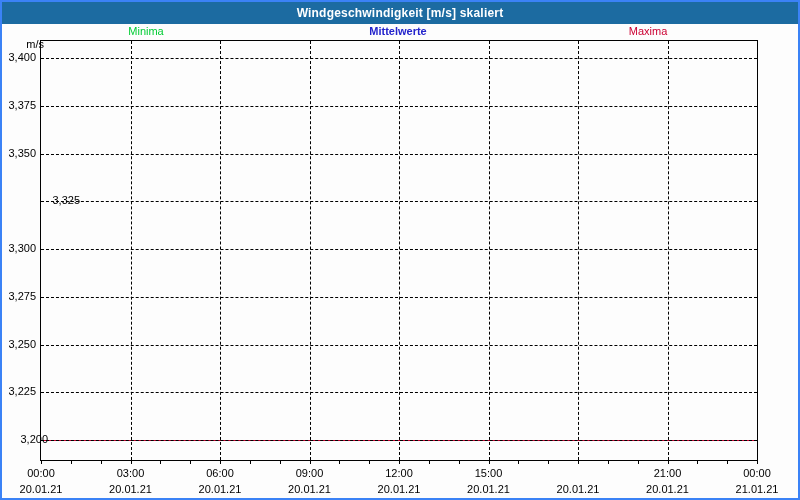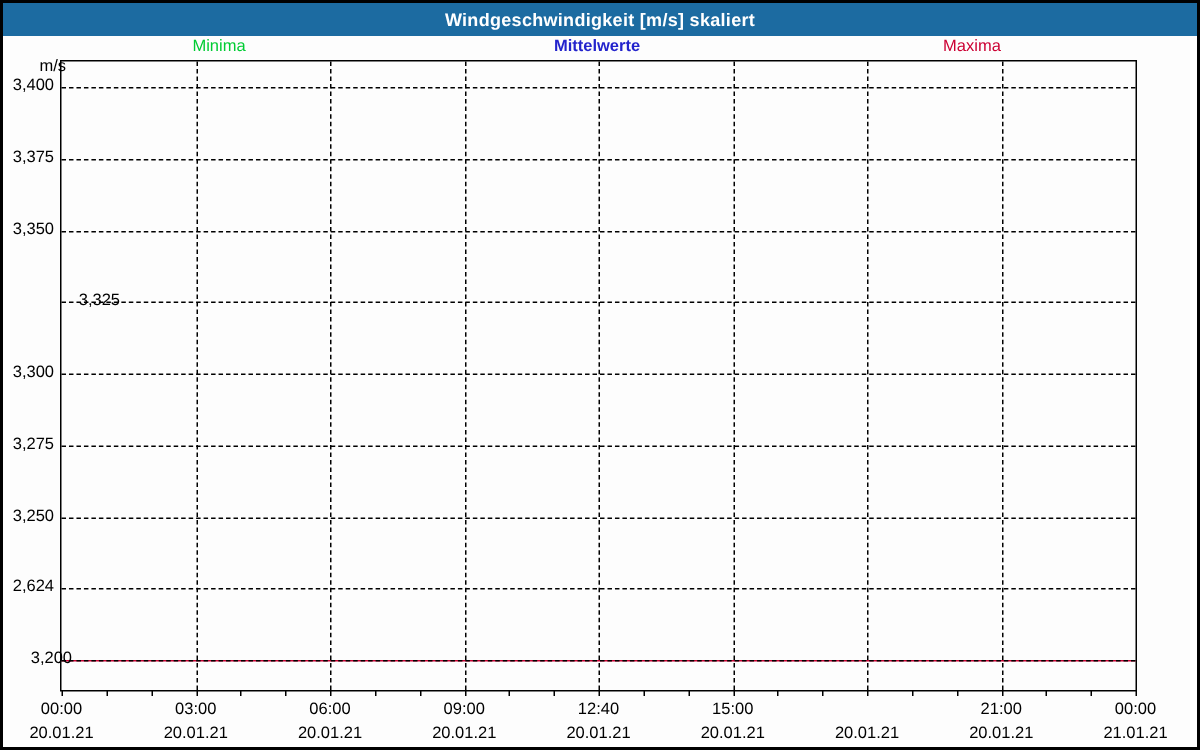--- a/index.html
+++ b/index.html
@@ -1,18 +1,18 @@
 <!DOCTYPE html>
 <html><head>
 <meta charset="utf-8">
 <style>
   html,body{margin:0;padding:0;background:#fff;}
   body{width:800px;height:500px;font-family:"Liberation Sans",sans-serif;position:relative;}
   .frame{position:absolute;left:0;top:0;width:800px;height:500px;box-sizing:border-box;
-         border:2px solid #000000;background:#fdfdfd;}
+         border:2px solid #3b82f6;background:#fdfdfd;}
   .titlebar{position:absolute;left:0;top:0;right:0;height:22px;background:#1c6ba1;
             color:#ffffff;font-size:12px;font-weight:bold;display:flex;
             align-items:center;justify-content:center;letter-spacing:.2px;}
   .legend-item{position:absolute;top:23px;transform:translateX(-50%);font-size:11px;white-space:nowrap;}
   .plot{position:absolute;left:38px;top:38px;width:718px;height:421px;box-sizing:border-box;
         border:1px solid #000;background:#fdfdfd;}
   .hgrid{position:absolute;left:0;width:100%;height:0;border-top:1px dashed #000;}
   .vgrid{position:absolute;top:0;height:100%;width:0;border-left:1px dashed #000;}
   .series-line{position:absolute;left:0;width:100%;height:0;border-top:1px solid;}
   .x-minor-tick{position:absolute;top:100%;width:0;height:4px;border-left:1px solid #000;}
@@ -81,32 +81,32 @@
       <div class="x-minor-tick" style="left: 716px;"></div>
     </div>
   <div id="axes">
       <div class="y-tick-label" style="left: 0px; width: 34px; top: 49px;">3,400</div>
       <div class="y-tick-label" style="left: 0px; width: 34px; top: 96.75px;">3,375</div>
       <div class="y-tick-label" style="left: 0px; width: 34px; top: 144.5px;">3,350</div>
       <div class="y-tick-label" style="left: 0px; width: 34px; top: 192.25px; padding-left: 44px;">3,325</div>
       <div class="y-tick-label" style="left: 0px; width: 34px; top: 240px;">3,300</div>
       <div class="y-tick-label" style="left: 0px; width: 34px; top: 287.75px;">3,275</div>
       <div class="y-tick-label" style="left: 0px; width: 34px; top: 335.5px;">3,250</div>
-      <div class="y-tick-label" style="left: 0px; width: 34px; top: 383.25px;">2,624</div>
+      <div class="y-tick-label" style="left: 0px; width: 34px; top: 383.25px;">3,225</div>
       <div class="y-tick-label" style="left: 0px; width: 34px; top: 431px; padding-left: 12px;">3,200</div>
       <div class="y-axis-unit" style="left: 8px; width: 34px; top: 36px;">m/s</div>
       <div class="x-tick-time" style="left: 39px; top: 465px;">00:00</div>
       <div class="x-tick-date" style="left: 39px; top: 481px;">20.01.21</div>
       <div class="x-tick-time" style="left: 128.5px; top: 465px;">03:00</div>
       <div class="x-tick-date" style="left: 128.5px; top: 481px;">20.01.21</div>
       <div class="x-tick-time" style="left: 218px; top: 465px;">06:00</div>
       <div class="x-tick-date" style="left: 218px; top: 481px;">20.01.21</div>
       <div class="x-tick-time" style="left: 307.5px; top: 465px;">09:00</div>
       <div class="x-tick-date" style="left: 307.5px; top: 481px;">20.01.21</div>
-      <div class="x-tick-time" style="left: 397px; top: 465px;">12:40</div>
+      <div class="x-tick-time" style="left: 397px; top: 465px;">12:00</div>
       <div class="x-tick-date" style="left: 397px; top: 481px;">20.01.21</div>
       <div class="x-tick-time" style="left: 486.5px; top: 465px;">15:00</div>
       <div class="x-tick-date" style="left: 486.5px; top: 481px;">20.01.21</div>
       <div class="x-tick-time" style="left: 576px; top: 465px; margin-top: 40px;">18:00</div>
       <div class="x-tick-date" style="left: 576px; top: 481px;">20.01.21</div>
       <div class="x-tick-time" style="left: 665.5px; top: 465px;">21:00</div>
       <div class="x-tick-date" style="left: 665.5px; top: 481px;">20.01.21</div>
       <div class="x-tick-time" style="left: 755px; top: 465px;">00:00</div>
       <div class="x-tick-date" style="left: 755px; top: 481px;">21.01.21</div>
     </div>

